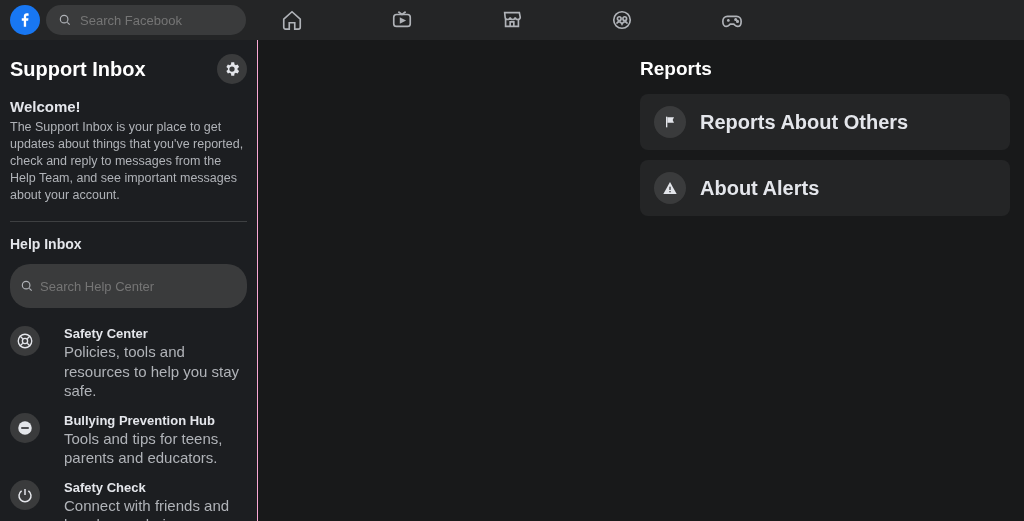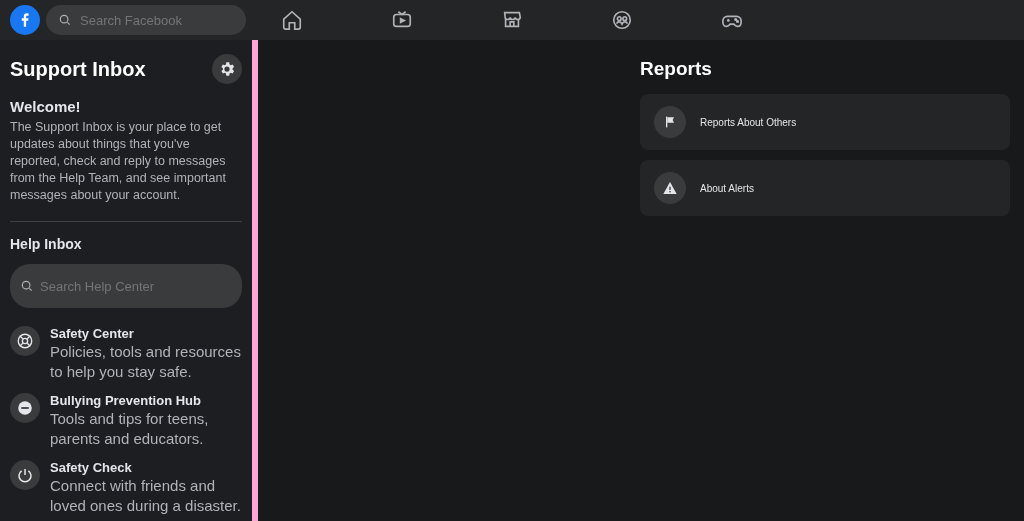--- a/index.html
+++ b/index.html
@@ -19,44 +19,44 @@
   .header{height:40px;background:var(--bg-header);display:flex;align-items:center;position:relative}
   .logo{width:30px;height:30px;margin-left:10px;border-radius:50%;background:var(--fb-blue);display:flex;align-items:center;justify-content:center;color:#fff;font-weight:900;font-size:22px}
   .search-pill{margin-left:6px;height:30px;background:var(--bg-input);border-radius:20px;display:flex;align-items:center;padding:8px 12px;width:200px;flex:0 0 auto}
   .search-pill .mag{color:var(--text-secondary);margin-right:8px;display:flex}
   .search-pill input{background:transparent;border:none;outline:none;color:var(--text-secondary);font-size:13px;width:100%}
   .nav-center{position:absolute;left:0;right:0;display:flex;justify-content:center;gap:70px;pointer-events:none}
   .nav-center .nav-btn{pointer-events:auto;width:40px;height:40px;display:flex;align-items:center;justify-content:center;color:var(--text-secondary)}
   .nav-btn svg{width:22px;height:22px}
   
   .layout{display:flex;height:calc(100% - 40px)}
-  .sidebar{width:258px;flex:0 0 258px;background:var(--bg-sidebar);border-right:6px solid #f9a8d4;overflow:hidden;padding:14px 10px 0 10px}
+  .sidebar{width:258px;flex:0 0 258px;background:var(--bg-sidebar);border-right:1px solid #f9a8d4;overflow:hidden;padding:14px 10px 0 10px}
   .sb-head{display:flex;align-items:center;justify-content:space-between;margin-bottom:14px}
   .sb-title{font-size:20px;font-weight:800;color:#fff}
   .gear-circle{width:30px;height:30px;border-radius:50%;background:var(--bg-input);display:flex;align-items:center;justify-content:center;color:var(--text-primary)}
   .welcome-h{font-size:15px;font-weight:700;margin-bottom:4px;color:var(--text-primary)}
   .welcome-p{font-size:12.5px;line-height:1.35;color:var(--text-secondary)}
   .divider{height:1px;background:var(--divider);margin:18px 0 14px}
   .sec-h{font-size:14px;font-weight:600;color:var(--text-primary);margin-bottom:12px}
   .help-search{height:44px;background:var(--bg-input);border-radius:20px;display:flex;align-items:center;padding:0 10px;margin-bottom:12px}
   .help-search .mag{color:var(--text-secondary);margin-right:6px;display:flex}
   .help-search input{background:transparent;border:none;outline:none;color:var(--text-secondary);font-size:13px;width:100%}
-  .sb-item{display:flex;gap:10px;padding:6px 0;cursor:pointer}
+  .sb-item{display:flex;gap:24px;padding:6px 0;cursor:pointer}
   .sb-icon{width:30px;height:30px;border-radius:50%;background:var(--bg-input);flex:0 0 30px;display:flex;align-items:center;justify-content:center;color:var(--text-primary)}
   .sb-item-body{flex:1;min-width:0}
   .sb-item-t{font-size:13px;font-weight:600;color:var(--text-primary)}
   .sb-item-d{font-size:15px;color:var(--text-secondary);line-height:1.3;margin-top:1px}
   
   .main{flex:1;display:flex;padding:18px 14px 0 14px}
   .col-left{flex:1}
   .col-right{width:370px;flex:0 0 370px}
   .reports-h{font-size:19px;font-weight:800;color:#fff;margin-bottom:14px}
   .card{background:#242526;border-radius:8px;display:flex;align-items:center;padding:12px 14px;margin-bottom:10px;cursor:pointer}
   .card-icon{width:32px;height:32px;border-radius:50%;background:var(--bg-input);display:flex;align-items:center;justify-content:center;color:#e4e6eb;margin-right:14px;flex:0 0 32px}
-  .card-t{font-size:10px;font-weight:400;color:var(--text-primary)}
+  .card-t{font-size:20px;font-weight:700;color:var(--text-primary)}
   svg{display:block}
 </style>
 </head>
 <body>
 
 <div class="header">
   <div class="logo">
     <svg viewBox="0 0 24 24" width="18" height="18" fill="#fff">
         <path d="M13.5 21v-8h2.7l.4-3.2h-3.1V7.8c0-.9.3-1.6 1.7-1.6h1.6V3.3C16.5 3.2 15.5 3 14.4 3c-2.4 0-4 1.5-4 4.2v2.6H7.7V13h2.7v8h3.1z"></path>
       </svg>

